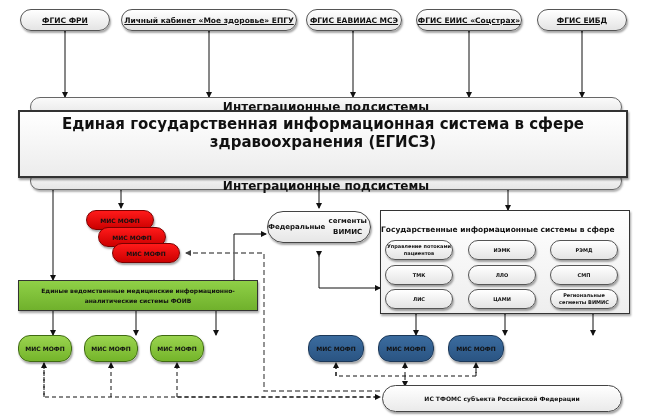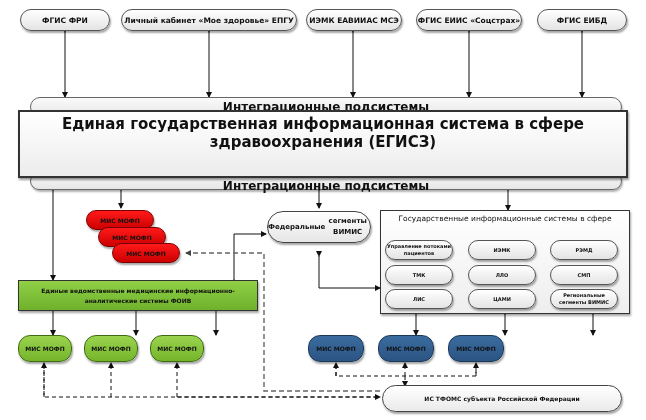--- a/index.html
+++ b/index.html
@@ -3,21 +3,21 @@
 <meta charset="utf-8">
 <style>
   html, body { margin:0; padding:0; background:#ffffff; }
   body { width:646px; height:420px; position:relative; overflow:hidden;
          font-family:"DejaVu Sans", sans-serif; }
   svg.wires { position:absolute; left:0; top:0; width:646px; height:420px; }
   .node { position:absolute; box-sizing:border-box; display:flex; align-items:center;
           justify-content:center; text-align:center; font-weight:bold; color:#111; }
   .pill { border:1px solid #555; border-radius:16px;
           background:linear-gradient(#ffffff,#e4e4e4); box-shadow:1px 2px 2px rgba(0,0,0,0.35); }
-  .top-pill { font-size:7.5px; height:22px; top:9px; }
+  .top-pill { font-size:7.5px; height:22px; top:9px;text-decoration:underline; }
   .outer-band { position:absolute; left:30px; width:592px; border:1px solid #666;
                 border-radius:14px; background:linear-gradient(#fafafa,#e6e6e6);
                 box-sizing:border-box; box-shadow:1px 2px 2px rgba(0,0,0,0.3); }
   .band-label { position:absolute; left:0; width:100%; text-align:center; font-size:12px;
                 font-weight:bold; color:#111; }
   .egisz { position:absolute; left:18px; top:110px; width:610px; height:68px; box-sizing:border-box;
            border:2px solid #333; background:linear-gradient(#ffffff,#ececec);
            box-shadow:1px 2px 2px rgba(0,0,0,0.4); }
   .egisz-title { position:absolute; left:0; top:3px; width:100%; text-align:center;
                  font-size:15px; font-weight:bold; color:#111; }
@@ -27,22 +27,22 @@
          font-size:6px; color:#111; box-shadow:1px 2px 2px rgba(0,0,0,0.35); }
   .blue-pill { background:linear-gradient(#3b6c9f,#2a5482); border:1px solid #1c3858; border-radius:12px;
          font-size:6px; color:#111; box-shadow:1px 2px 2px rgba(0,0,0,0.35); }
   .foiv { background:linear-gradient(#8fd047,#70b12c); border:1px solid #333; font-size:6px;
           line-height:10px; padding:0 20px; box-shadow:1px 2px 2px rgba(0,0,0,0.35); }
   .vimis { border:1px solid #444; border-radius:22px; background:linear-gradient(#ffffff,#e6e6e6);
            font-size:7px; line-height:11px; box-shadow:1px 2px 2px rgba(0,0,0,0.35); }
   .regional { position:absolute; left:380px; top:210px; width:250px; height:104px; box-sizing:border-box;
               border:1px solid #333; background:linear-gradient(#ffffff,#eeeeee);
               box-shadow:1px 2px 2px rgba(0,0,0,0.35); }
-  .regional-title { position:absolute; left:0; top:3px; width:100%; text-align:center;
-                    font-size:7.5px; font-weight:normal; line-height:10px; color:#111; }
+  .regional-title { position:absolute; left:0; top:14px; width:100%; text-align:left;
+                    font-size:7.5px; font-weight:bold; line-height:10px; color:#111; }
   .sub { font-size:5px; height:20px; width:68px; border-radius:10px; line-height:7px; }
   .tfoms { border:1px solid #444; border-radius:14px; background:linear-gradient(#ffffff,#eaeaea);
            font-size:6px; box-shadow:1px 2px 2px rgba(0,0,0,0.35); }
 </style>
 </head>
 <body>
 
 <svg class="wires" viewBox="0 0 646 420">
   <defs>
     <marker id="ah" markerWidth="6" markerHeight="6" refX="5" refY="3" orient="auto" markerUnits="userSpaceOnUse">
@@ -90,21 +90,21 @@
     <line x1="476" y1="376" x2="476" y2="363" marker-end="url(#ah)"></line>
     <line x1="405" y1="376" x2="405" y2="386" marker-end="url(#ah)"></line>
   </g>
   <g stroke="#666" stroke-width="1.4" fill="none" stroke-dasharray="5,3">
     <polyline points="380,391 264,391 264,253 186,253" marker-end="url(#ahg)"></polyline>
   </g>
 </svg>
 
 <div class="node pill top-pill" style="left:20px;width:90px;">ФГИС ФРИ</div>
 <div class="node pill top-pill" style="left:121px;width:176px;">Личный кабинет «Мое здоровье» ЕПГУ</div>
-<div class="node pill top-pill" style="left:306px;width:96px;">ИЭМК ЕАВИИАС МСЭ</div>
+<div class="node pill top-pill" style="left:306px;width:96px;">ФГИС ЕАВИИАС МСЭ</div>
 <div class="node pill top-pill" style="left:416px;width:106px;">ФГИС ЕИИС «Соцстрах»</div>
 <div class="node pill top-pill" style="left:537px;width:90px;">ФГИС ЕИБД</div>
 
 <div class="outer-band" style="top:97px;height:20px;">
   <div class="band-label" style="top:2px;">Интеграционные подсистемы</div>
 </div>
 <div class="outer-band" style="top:172px;height:18px;">
   <div class="band-label" style="top:6px;">Интеграционные подсистемы</div>
 </div>
 <div class="egisz">

